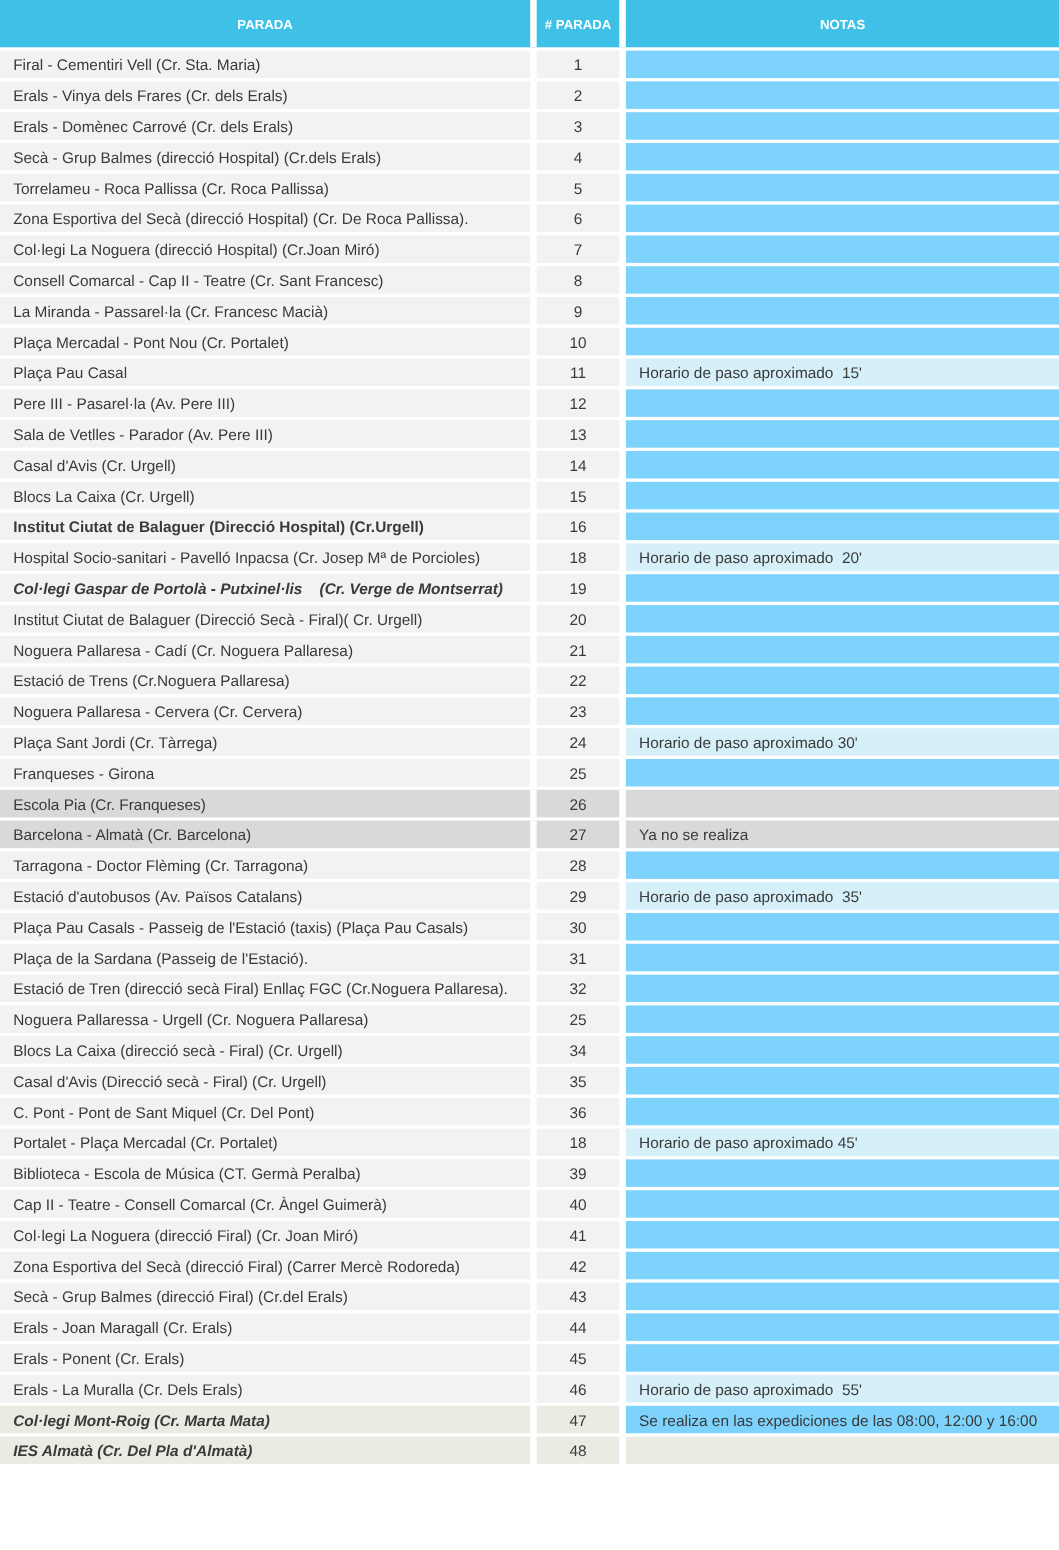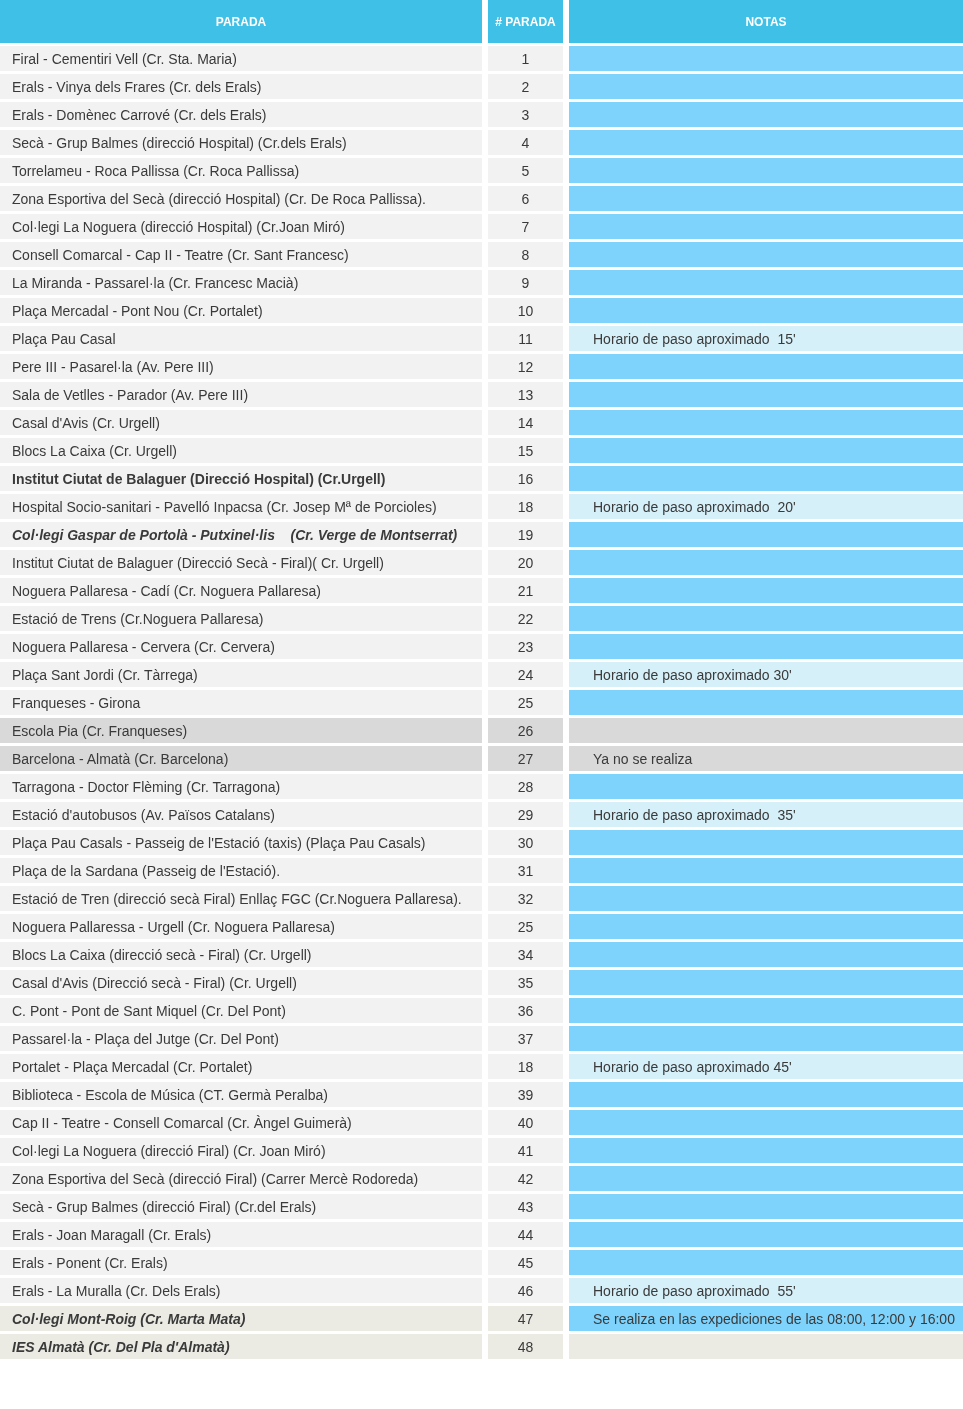--- a/index.html
+++ b/index.html
@@ -42,21 +42,21 @@
     padding: 0;
   }
   td.parada {
     padding: 0 6px 0 12px;
     white-space: pre-wrap;
   }
   td.num {
     text-align: center;
   }
   td.nota {
-    padding-left: 24px;
+    padding-left: 12px;
     white-space: pre;
   }
   .bg-normal { background: var(--row-bg, #F2F2F2); }
   .bg-gray   { background: var(--gray-row-bg, #D9D9D9); }
   .bg-tan    { background: var(--tan-row-bg, #EBEBE4); }
   .nb-white  { background: #7dd3fc; }
   .nb-blue   { background: var(--note-highlight-bg, #D6F0F9); }
   .nb-gray   { background: var(--gray-row-bg, #D9D9D9); margin-top: 43px; }
   .nb-tan    { background: var(--tan-row-bg, #EBEBE4); }
   .emph-bold { font-weight: 700; }
@@ -250,25 +250,20 @@
     <td class="parada bg-normal">Casal d'Avis (Direcció secà - Firal) (Cr. Urgell)</td>
     <td class="num bg-normal">35</td>
     <td class="nota nb-white"></td>
   </tr>
         <tr>
     <td class="parada bg-normal">C. Pont - Pont de Sant Miquel (Cr. Del Pont)</td>
     <td class="num bg-normal">36</td>
     <td class="nota nb-white"></td>
   </tr>
         <tr>
-    <td class="parada bg-normal">Passarel·la - Plaça del Jutge (Cr. Del Pont)</td>
-    <td class="num bg-normal">37</td>
-    <td class="nota nb-white"></td>
-  </tr>
-        <tr>
     <td class="parada bg-normal">Portalet - Plaça Mercadal (Cr. Portalet)</td>
     <td class="num bg-normal">18</td>
     <td class="nota nb-blue">Horario de paso aproximado 45'</td>
   </tr>
         <tr>
     <td class="parada bg-normal">Biblioteca - Escola de Música (CT. Germà Peralba)</td>
     <td class="num bg-normal">39</td>
     <td class="nota nb-white"></td>
   </tr>
         <tr>

